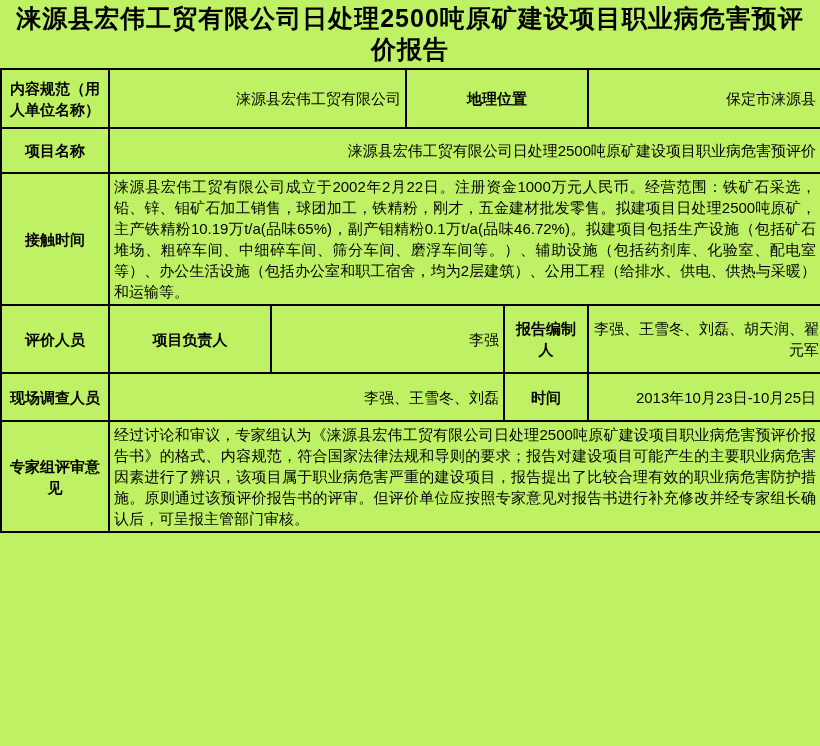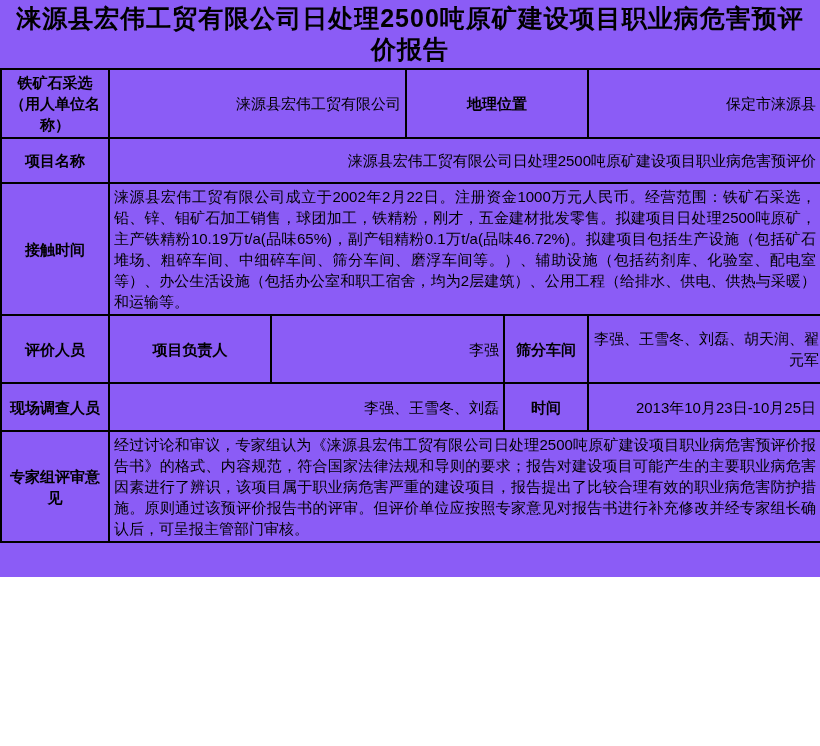--- a/index.html
+++ b/index.html
@@ -2,22 +2,22 @@
 <html><head>
 <meta charset="utf-8">
 <style>
   html, body {
     margin: 0;
     padding: 0;
     background: #ffffff;
   }
   .page {
     width: 820px;
-    height: 577px;
-    background: #8b5cf6;
+    height: 746px;
+    background: #bef264;
     color: #000000;
     font-family: "Liberation Sans", "DejaVu Sans", sans-serif;
     box-sizing: border-box;
     overflow: hidden;
   }
   .doc-title {
     width: 812px;
     margin: 0 auto;
     padding-top: 3px;
     height: 65px;
@@ -63,41 +63,41 @@
       <col style="width:108px">
       <col style="width:162px">
       <col style="width:135px">
       <col style="width:98px">
       <col style="width:84px">
       <col style="width:233px">
     </colgroup>
 
     <tbody>
         <tr style="height:59px">
-      <td class="hdr">铁矿石采选（用人单位名称）</td>
+      <td class="hdr">内容规范（用人单位名称）</td>
       <td class="center" colspan="2">涞源县宏伟工贸有限公司</td>
       <td class="hdr" colspan="2">地理位置</td>
       <td class="center">保定市涞源县</td>
     </tr>
 
     <tr style="height:45px">
       <td class="hdr">项目名称</td>
       <td class="center" colspan="5">涞源县宏伟工贸有限公司日处理2500吨原矿建设项目职业病危害预评价</td>
     </tr>
 
     <tr style="height:127px">
       <td class="hdr">接触时间</td>
       <td class="just" colspan="5">涞源县宏伟工贸有限公司成立于2002年2月22日。注册资金1000万元人民币。经营范围：铁矿石采选，铅、锌、钼矿石加工销售，球团加工，铁精粉，刚才，五金建材批发零售。拟建项目日处理2500吨原矿，主产铁精粉10.19万t/a(品味65%)，副产钼精粉0.1万t/a(品味46.72%)。拟建项目包括生产设施（包括矿石堆场、粗碎车间、中细碎车间、筛分车间、磨浮车间等。）、辅助设施（包括药剂库、化验室、配电室等）、办公生活设施（包括办公室和职工宿舍，均为2层建筑）、公用工程（给排水、供电、供热与采暖）和运输等。</td>
     </tr>
 
     <tr style="height:53px">
       <td class="hdr">评价人员</td>
       <td class="hdr">项目负责人</td>
       <td class="center" colspan="2">李强</td>
-      <td class="hdr">筛分车间</td>
+      <td class="hdr">报告编制人</td>
       <td class="center" style="padding:12px 1px">李强、王雪冬、刘磊、胡天润、翟元军</td>
     </tr>
 
     <tr style="height:48px">
       <td class="hdr">现场调查人员</td>
       <td class="center" colspan="3">李强、王雪冬、刘磊</td>
       <td class="hdr">时间</td>
       <td class="center">2013年10月23日-10月25日</td>
     </tr>
 

